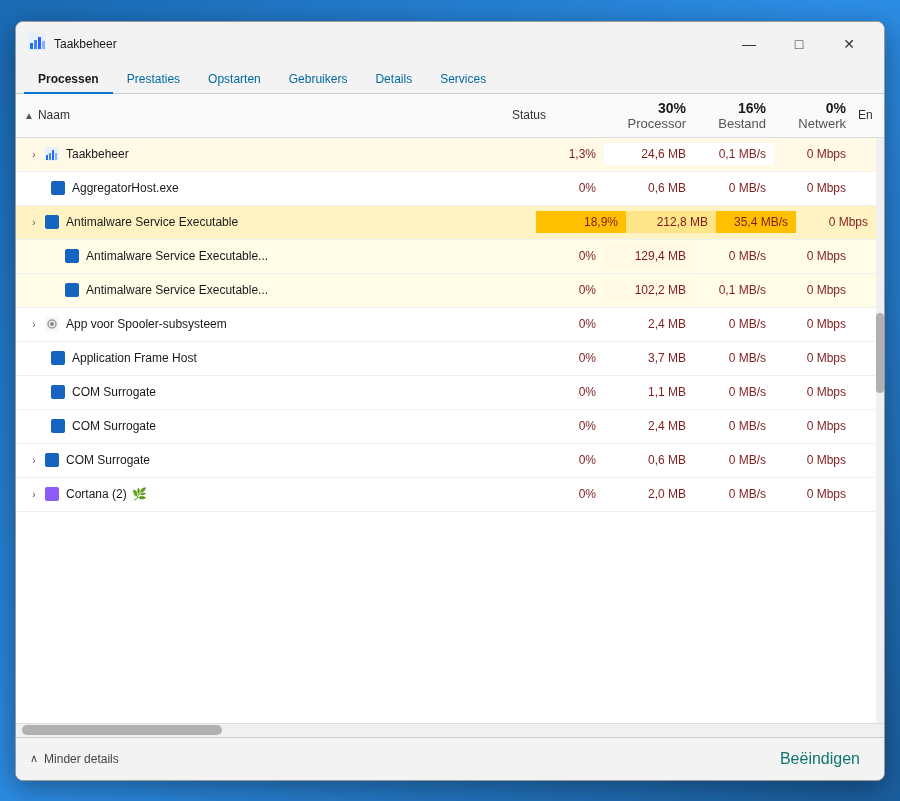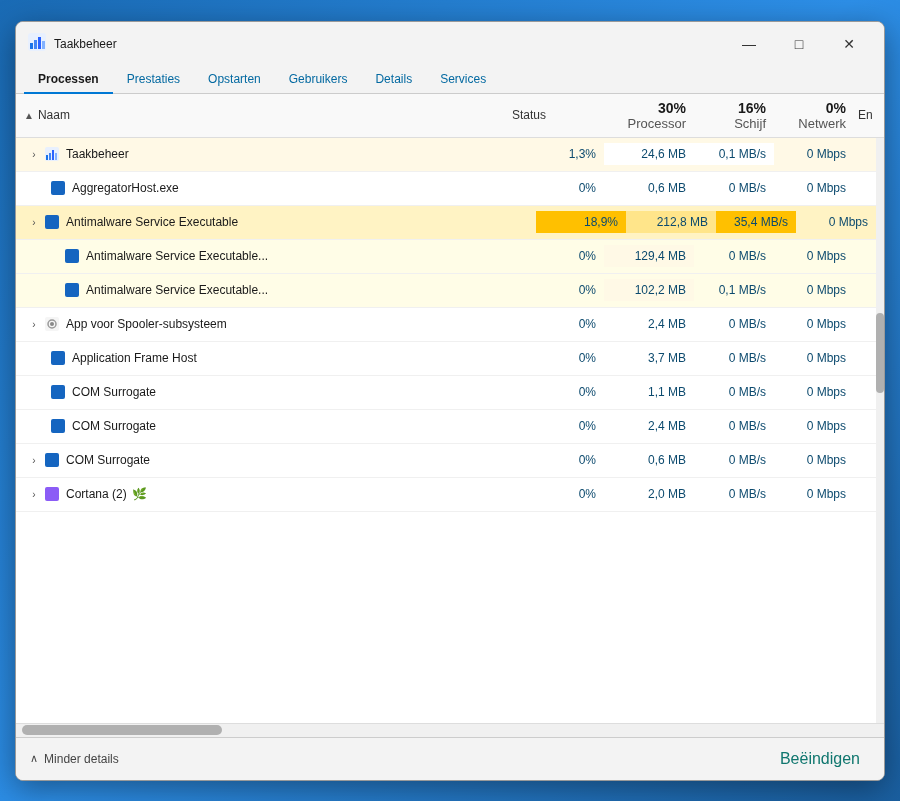--- a/index.html
+++ b/index.html
@@ -240,21 +240,21 @@
 
     .mem-low { background-color: #fff; }
     .mem-med { background-color: #fff9e6; }
     .mem-high { background-color: #ffe58a; }
 
     .disk-low { background-color: #fff; }
     .disk-high { background-color: #ffc000; }
 
     .cell-value {
       font-size: 12px;
-      color: #0c4a6e;
+      color: #7f1d1d;
       text-align: right;
       padding: 4px 8px;
     }
 
     .horiz-scroll-bar {
       height: 14px;
       background: #f0f0f0;
       border-top: 1px solid #ddd;
       display: flex;
       align-items: center;
@@ -362,21 +362,21 @@
       </div>
       <div class="col-status">
         <span>Status</span>
       </div>
       <div class="col-cpu" style="text-align:right;">
         <span class="header-pct">30%</span>
         <span class="header-label">Processor</span>
       </div>
       <div class="col-disk" style="text-align:right;">
         <span class="header-pct">16%</span>
-        <span class="header-label">Schijf</span>
+        <span class="header-label">Bestand</span>
       </div>
       <div class="col-net" style="text-align:right;">
         <span class="header-pct">0%</span>
         <span class="header-label">Netwerk</span>
       </div>
       <div class="col-en">
         <span>En</span>
       </div>
     </div>
 

